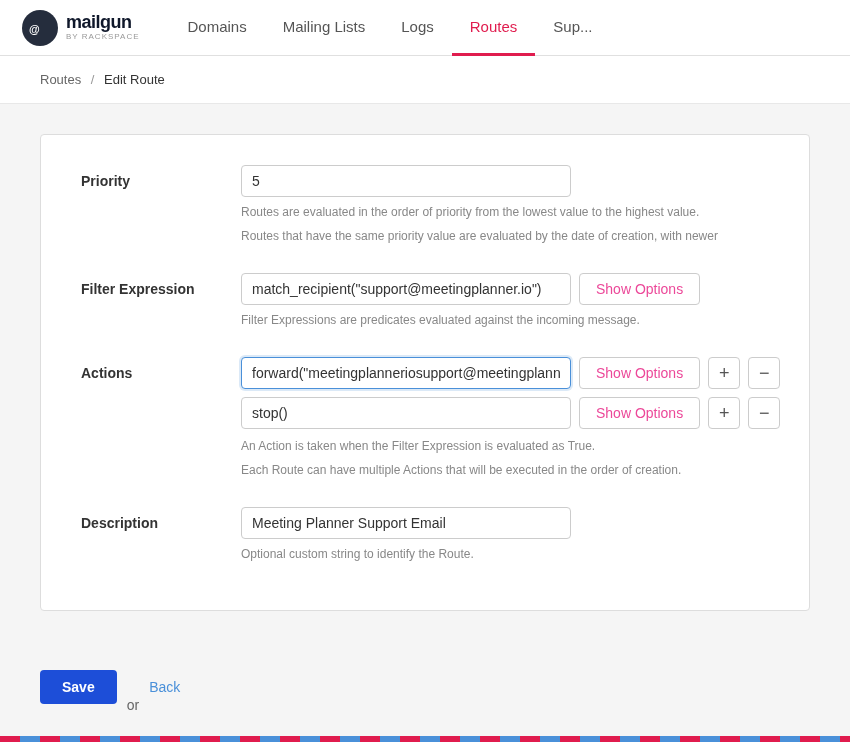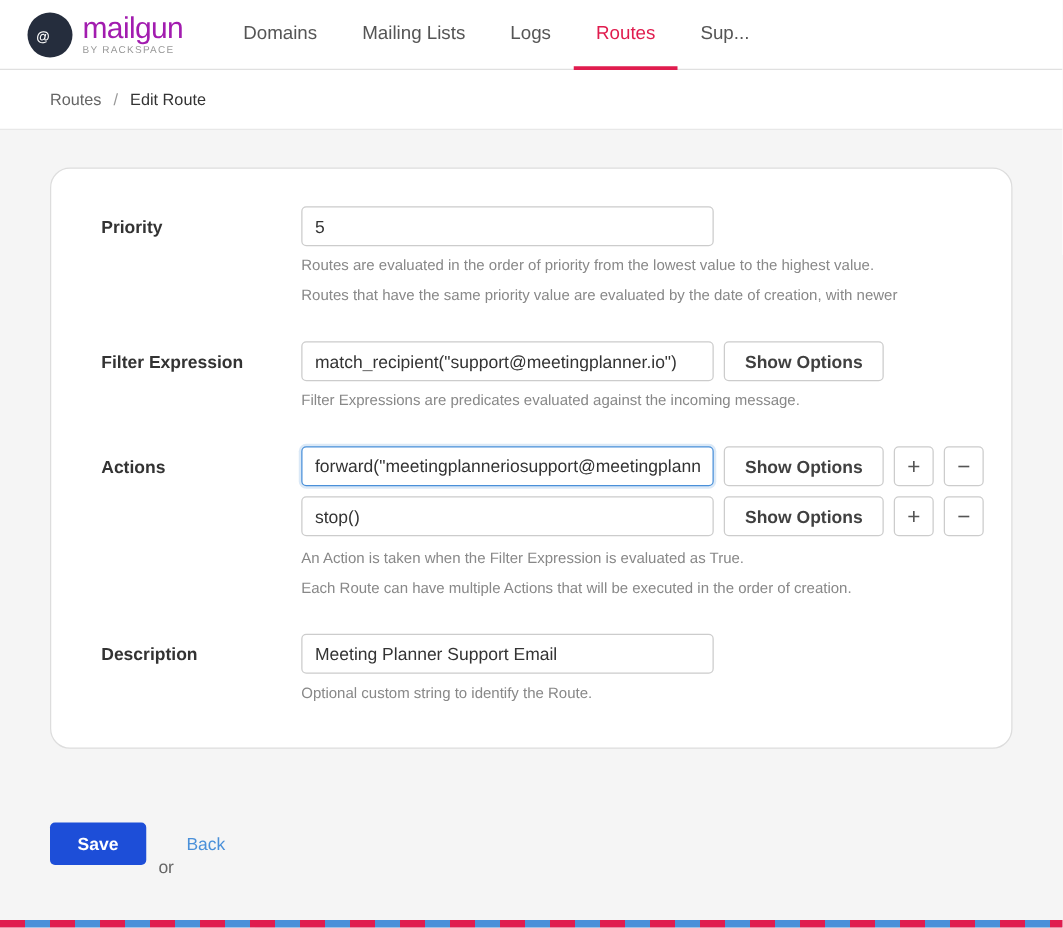--- a/index.html
+++ b/index.html
@@ -72,22 +72,22 @@
     .breadcrumb-current { color: #333; }
 
     
     .main {
       padding: 30px 40px;
     }
 
     .form-card {
       background: #fff;
       border: 1px solid #ddd;
-      border-radius: 16px;
-      padding: 30px 40px 35px 40px;
+      border-radius: 4px;
+      padding: 30px 40px 47px 40px;
     }
 
     .form-row {
       display: flex;
       align-items: flex-start;
       margin-bottom: 28px;
     }
 
     .form-label {
       width: 160px;
@@ -147,24 +147,23 @@
       box-shadow: 0 0 0 2px rgba(74,144,217,0.2);
     }
 
     
     .btn-show-options {
       padding: 7px 16px;
       background: #fff;
       border: 1px solid #ccc;
       border-radius: 4px;
       font-size: 14px;
-      color: #404040;
+      color: #ec4899;
       cursor: pointer;
       white-space: nowrap;
-      font-weight: bold;
     }
 
     .btn-icon {
       width: 32px;
       height: 32px;
       border: 1px solid #ccc;
       border-radius: 4px;
       background: #fff;
       font-size: 18px;
       color: #555;
@@ -224,21 +223,21 @@
 </head>
 <body>
 
 <header class="header">
   <div class="logo">
     <svg class="logo-icon" viewBox="0 0 40 40">
       <circle cx="20" cy="20" r="18" fill="#252D3D"></circle>
       <text x="9" y="25" font-size="11" fill="white" font-family="Arial" font-weight="bold">@</text>
     </svg>
     <div style="display:flex;flex-direction:column;line-height:1.1">
-      <span style="font-size:24px;font-weight:400;color:#a21caf;letter-spacing:-0.5px">mailgun</span>
+      <span style="font-size:18px;font-weight:700;color:#0f172a;letter-spacing:-0.5px">mailgun</span>
       <span style="font-size:8px;color:#999;letter-spacing:1px">BY RACKSPACE</span>
     </div>
   </div>
   <nav class="nav">
     <a class="nav-item">Domains</a>
     <a class="nav-item">Mailing Lists</a>
     <a class="nav-item">Logs</a>
     <a class="nav-item active">Routes</a>
     <a class="nav-item">Sup...</a>
   </nav>

